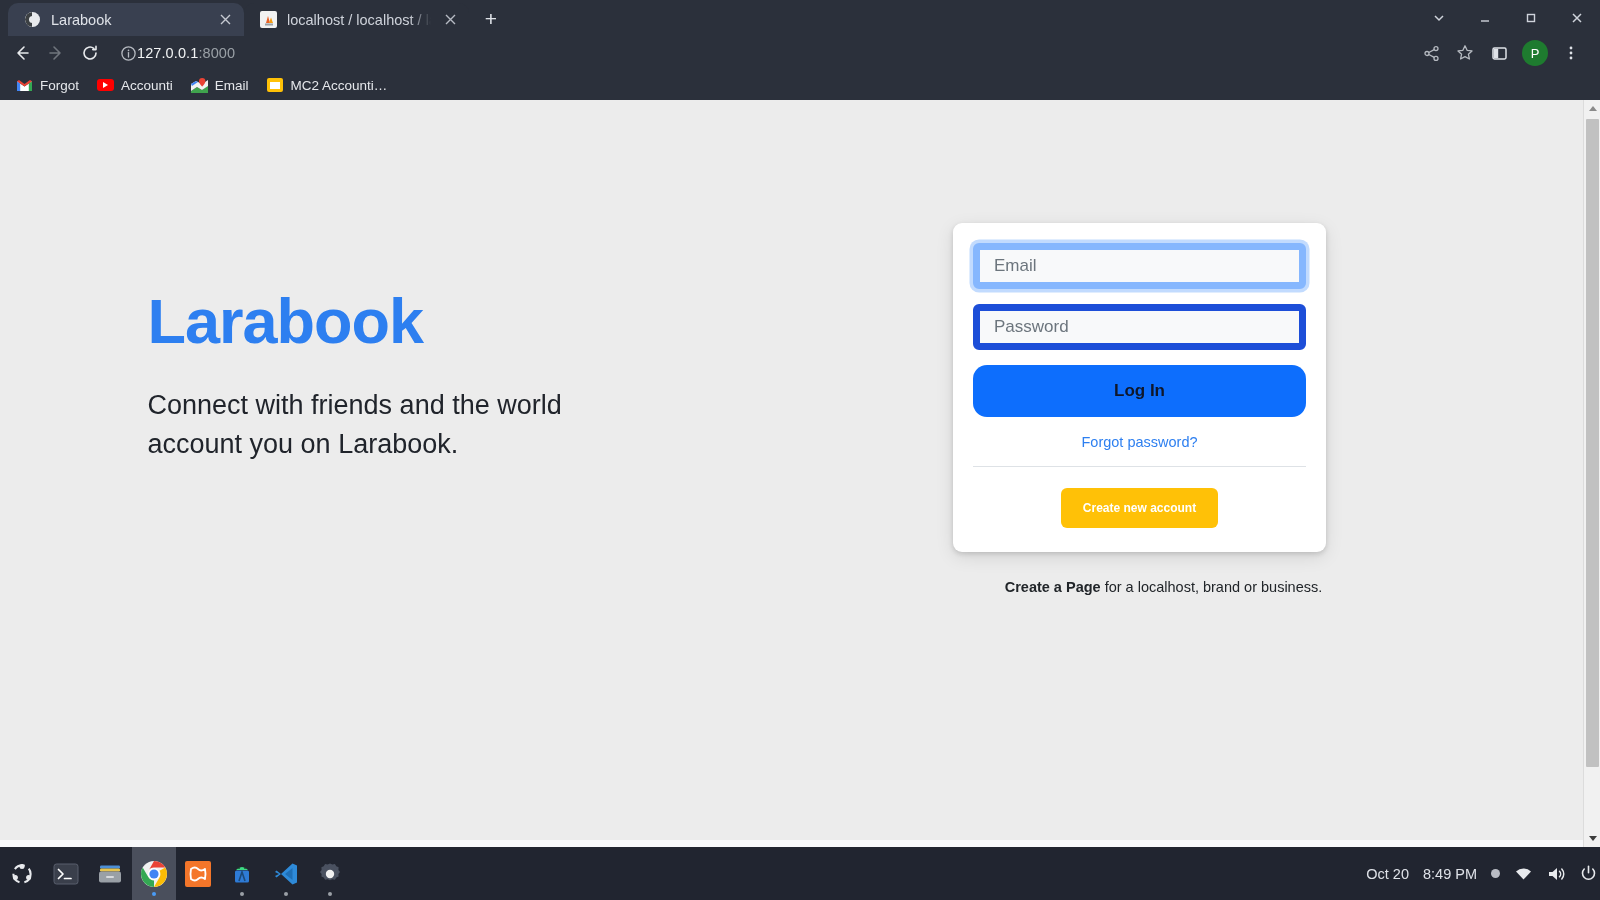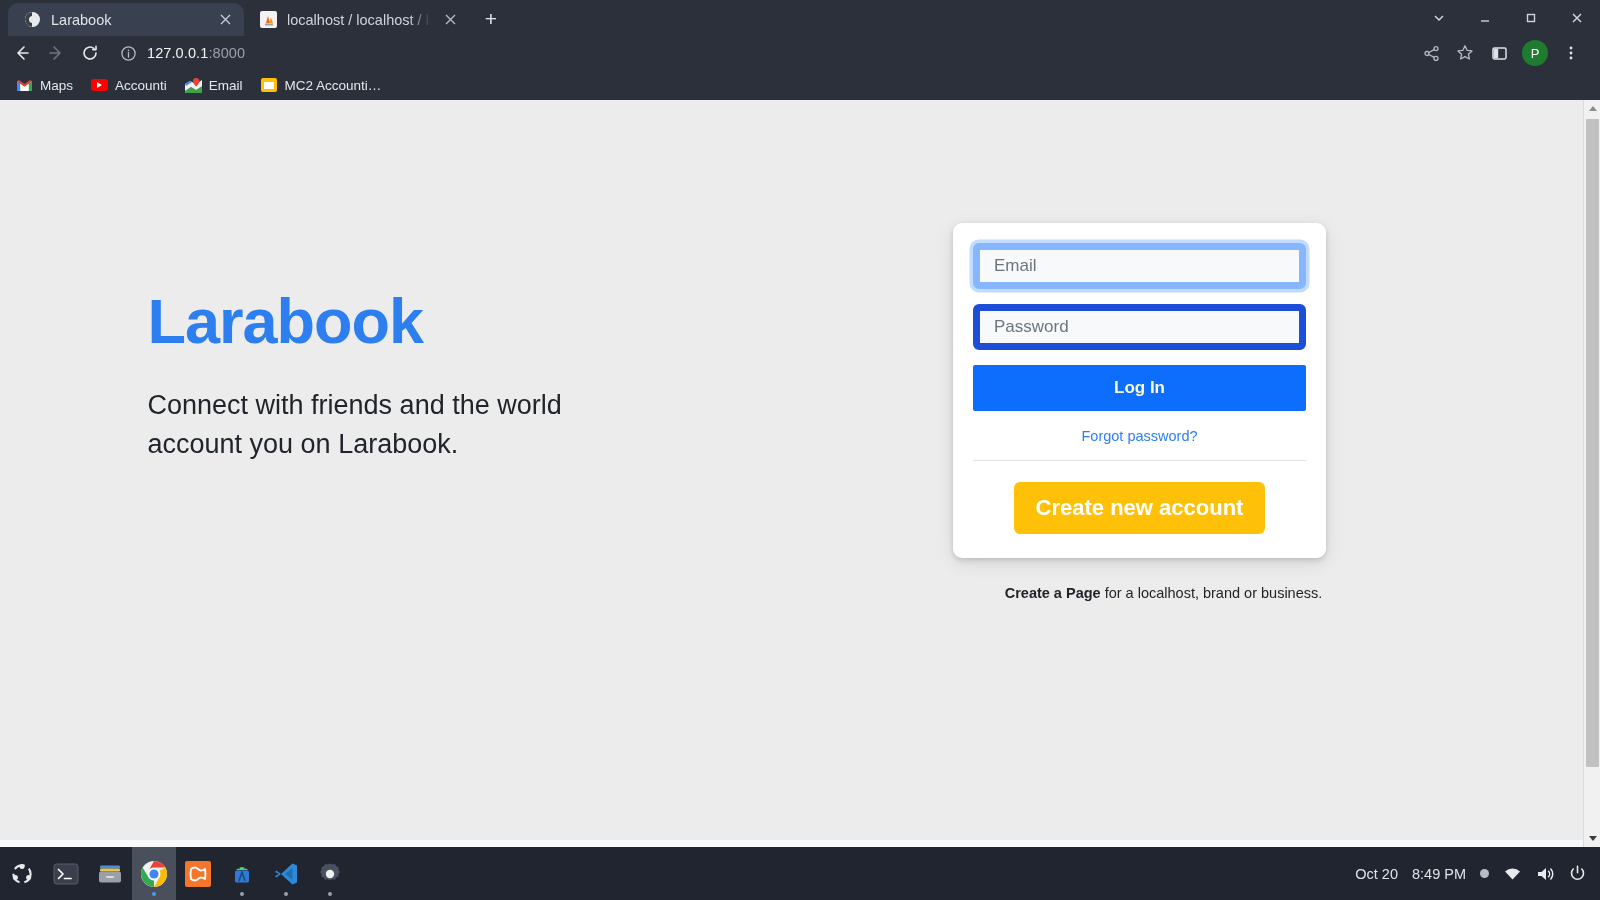--- a/index.html
+++ b/index.html
@@ -48,21 +48,21 @@
     width: 28px; height: 28px; margin: 0 0 3px 8px; display: flex;
     align-items: center; justify-content: center; color: #dfe2e8; font-size: 21px; font-weight: 300;
     border-radius: 4px;
   }
   #win-controls { position: absolute; right: 0; top: 0; height: 36px; display: flex; align-items: center; }
   .win-btn { width: 46px; height: 36px; display: flex; align-items: center; justify-content: center; color: #cfd3db; }
 
   
   #toolbar { height: 34px; background: #2b303b; display: flex; align-items: center; padding: 0 6px; gap: 2px; position: relative; }
   .nav-btn { width: 32px; height: 30px; display: flex; align-items: center; justify-content: center; border-radius: 50%; }
-  #omnibox { flex: 1; display: flex; align-items: center; gap: 10px; height: 28px; padding-left: 12px; }
+  #omnibox { flex: 1; display: flex; align-items: center; height: 28px; padding-left: 12px; }
   #site-info-icon { width: 17px; height: 17px; flex: 0 0 17px; }
   #url-text { font-size: 14.5px; color: #f1f3f4; letter-spacing: .1px; white-space: nowrap; }
   #url-text .dim { color: #9aa0a6; }
   #toolbar-right { display: flex; align-items: center; gap: 4px; padding-right: 8px; }
   .tb-icon { width: 30px; height: 30px; display: flex; align-items: center; justify-content: center; border-radius: 50%; }
   #avatar-btn {
     width: 26px; height: 26px; border-radius: 50%; background: #1e7b2f;
     color: #fff; font-size: 13px; display: flex; align-items: center; justify-content: center;
     margin: 0 4px; font-weight: 400;
   }
@@ -93,33 +93,33 @@
   }
   .field {
     width: 100%; height: 46px; border: 7px solid #1d4ed8; border-radius: 6px;
     background: #f8f9fa; padding: 0 14px; font-size: 17px; color: #3a3f45;
     font-family: "Liberation Sans", sans-serif; display: block; outline: none;
   }
   .field::placeholder { color: #6c757d; opacity: 1; }
   #email-field { border-color: #86b7fe; box-shadow: 0 0 0 3.5px rgba(13,110,253,.25); }
   #password-field { margin-top: 15px; }
   #login-button {
-    width: 100%; height: 46px; margin-top: 15px; border: none; border-radius: 2px;
-    background: #0d6efd; color: #fef9c3; font-size: 17px; font-weight: 700;
+    width: 100%; height: 52px; margin-top: 15px; border: none; border-radius: 14px;
+    background: #0d6efd; color: #0f172a; font-size: 17px; font-weight: 700;
     font-family: "Liberation Sans", sans-serif; cursor: pointer;
   }
   #forgot-link {
     display: block; text-align: center; margin-top: 17px; margin-bottom: 16px;
     color: #2d7ff0; font-size: 14.5px; text-decoration: none;
   }
   #card-divider { height: 1px; background: #dee2e6; margin: 0 0 21px 0; }
   #create-account-row { display: flex; justify-content: center; padding-bottom: 4px; }
   #create-account-button {
     background: #ffc107; border: none; border-radius: 6px; color: #fff;
-    font-size: 22px; font-weight: 700; padding: 13px 22px;
+    font-size: 12px; font-weight: 700; padding: 13px 22px;
     font-family: "Liberation Sans", sans-serif; cursor: pointer;
   }
   #create-page-note { margin-top: 27px; font-size: 14.5px; color: #212529; text-align: center; }
   #create-page-note b { font-weight: 700; margin-left: 48px; }
 
   
   #scrollbar { position: absolute; right: 0; top: 100px; width: 17px; height: 747px; background: #f1f1f1; border-left: 1px solid #dcdcdc; }
   .sb-arrow { width: 17px; height: 17px; display: flex; align-items: center; justify-content: center; }
   .sb-arrow i { width: 0; height: 0; border-left: 4px solid transparent; border-right: 4px solid transparent; }
   .sb-up i { border-bottom: 5px solid #8a8a8a; }
@@ -127,21 +127,21 @@
   #sb-thumb { position: absolute; left: 2px; top: 19px; width: 13px; height: 648px; background: #c1c1c1; border-radius: 1px; }
   #sb-down-arrow { position: absolute; left: 0; bottom: 0; }
 
   
   #taskbar { position: absolute; left: 0; top: 847px; width: 1600px; height: 53px; background: #212530; display: flex; align-items: center; }
   #launcher { display: flex; align-items: center; height: 53px; }
   .task-item { width: 44px; height: 53px; display: flex; align-items: center; justify-content: center; position: relative; }
   .task-item.active { background: #4a4f5c; }
   .task-dot { position: absolute; bottom: 4px; left: 50%; transform: translateX(-50%); width: 4px; height: 4px; border-radius: 50%; background: #9aa0a6; }
   .task-dot.blue { background: #4a9bf5; }
-  #tray { margin-left: auto; display: flex; align-items: center; gap: 14px; padding-right: 14px; }
+  #tray { margin-left: auto; display: flex; align-items: center; gap: 14px; padding-right: 3px; }
   .tray-text { color: #dfe2e8; font-size: 14.5px; }
   .tray-ico { display: flex; align-items: center; justify-content: center; }
   #tray-rec-dot { width: 9px; height: 9px; border-radius: 50%; background: #b9bcc4; }
 </style>
 </head>
 <body>
 
 <div id="browser-window">
 
   <div id="tab-strip">
@@ -269,21 +269,21 @@
   <div id="bookmarks-bar">
     <div class="bookmark">
       <span class="bm-ico">
         <svg width="17" height="13" viewBox="0 0 17 13">
           <path d="M1 12 V2.2 L8.5 7.6 L16 2.2 V12 Z" fill="#ffffff"></path>
           <path d="M1 12 V2.2 L4.2 4.5 V12 Z" fill="#4285f4"></path>
           <path d="M16 12 V2.2 L12.8 4.5 V12 Z" fill="#34a853"></path>
           <path d="M1 2.2 L8.5 7.6 L16 2.2 L14 1 L8.5 5 L3 1 Z" fill="#ea4335"></path>
         </svg>
       </span>
-      <span>Maps</span>
+      <span>Forgot</span>
     </div>
     <div class="bookmark">
       <span class="bm-ico">
           <span class="bm-yt"></span>
         </span>
       <span>Accounti</span>
     </div>
     <div class="bookmark">
       <span class="bm-ico">
         <svg width="17" height="15" viewBox="0 0 17 15">

